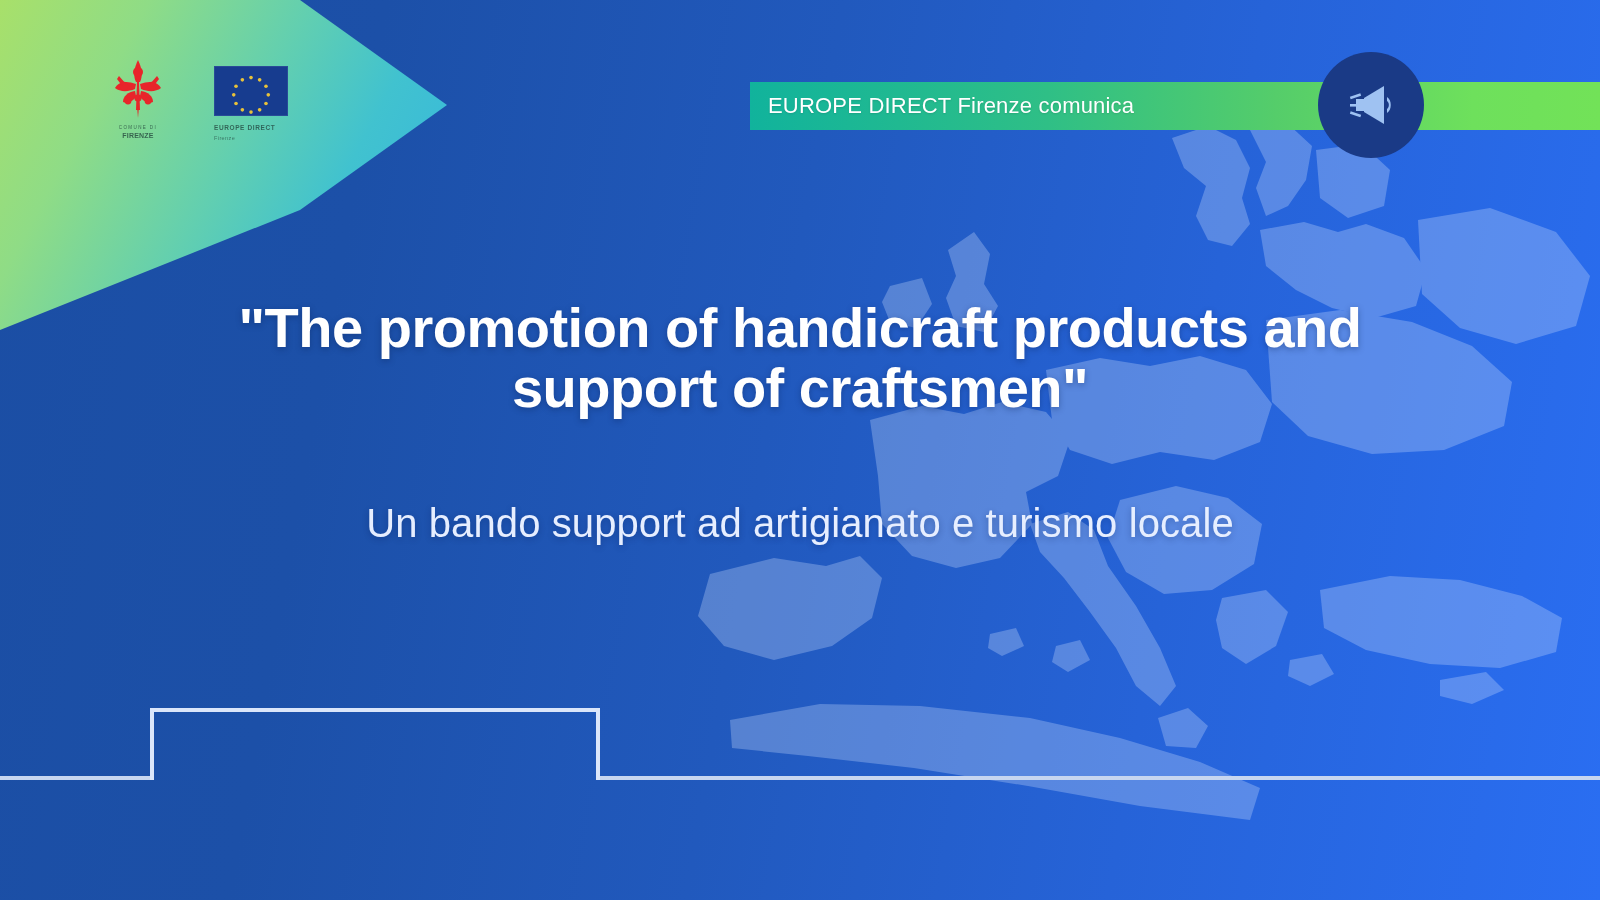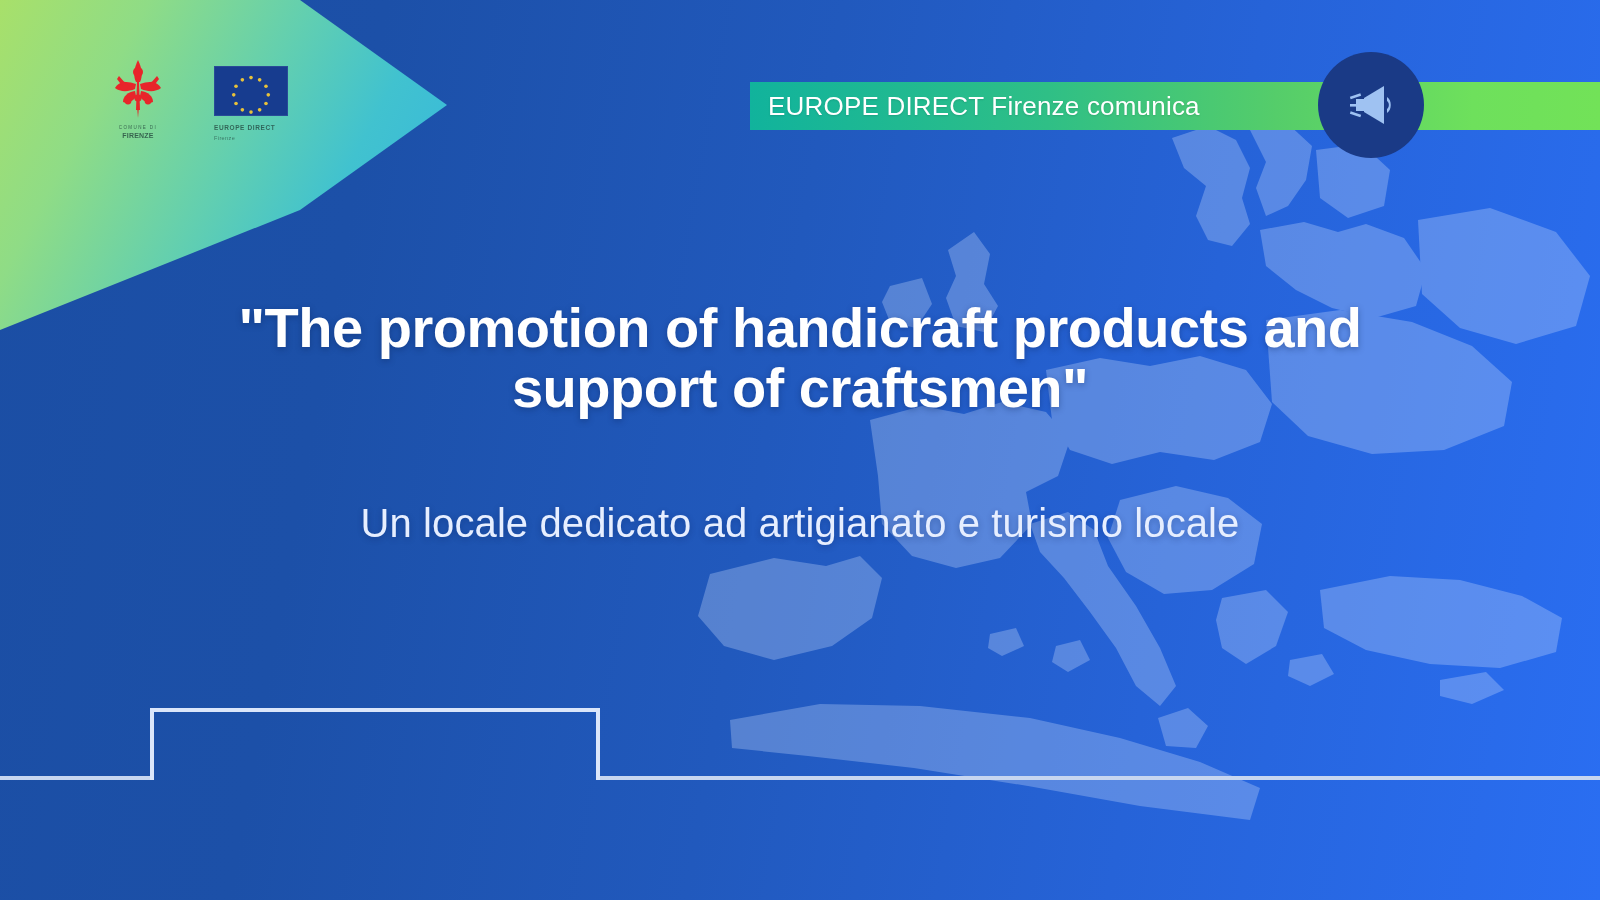--- a/index.html
+++ b/index.html
@@ -53,21 +53,21 @@
     letter-spacing:.4px;line-height:7px;
   }
 
   
   .banner-strip{
     position:absolute;left:750px;top:82px;width:850px;height:48px;
     background:linear-gradient(90deg,#11b39c 0%,#2fbf86 35%,#55cd6a 62%,#6ee05c 85%,#72e258 100%);
   }
   .banner-label{
     position:absolute;left:768px;top:82px;height:48px;display:flex;align-items:center;
-    color:#ffffff;font-size:26px;font-weight:400;letter-spacing:.2px;
+    color:#ffffff;font-size:22px;font-weight:400;letter-spacing:.2px;
     text-shadow:0 1px 2px rgba(0,0,0,.12);white-space:nowrap;
   }
   .megaphone{
     position:absolute;left:1318px;top:52px;width:106px;height:106px;border-radius:50%;
     background:#1a3a86;display:flex;align-items:center;justify-content:center;
   }
   .megaphone svg{width:58px;height:58px;}
 
   
   .headline{
@@ -204,19 +204,19 @@
         <path d="M22 23 L14 23 L14 35 L22 35 Z"></path>
         <rect x="8" y="19" width="11" height="2.6" transform="rotate(-18 13.5 20.3)"></rect>
         <rect x="8" y="28" width="11" height="2.6"></rect>
         <rect x="8" y="37" width="11" height="2.6" transform="rotate(18 13.5 38.3)"></rect>
         <path d="M45 21 C50 24 50 34 45 37 L45 33 C47.5 31.2 47.5 26.8 45 25 Z"></path>
       </g>
     </svg>
   </div>
 
   <div class="headline">"The promotion of handicraft products and support of craftsmen"</div>
-  <div class="subhead">Un locale dedicato ad artigianato e turismo locale</div>
+  <div class="subhead">Un bando support ad artigianato e turismo locale</div>
 
   <div class="rule-left"></div>
   <div class="rule-right"></div>
   <div class="bracket"></div>
 
 </div>
 
 </body></html>

